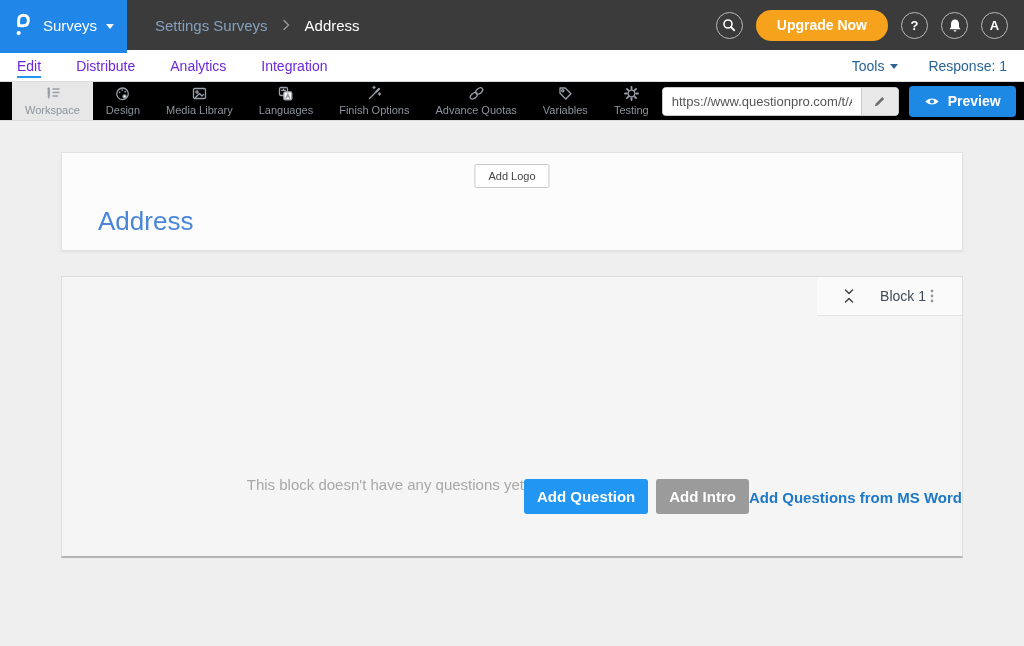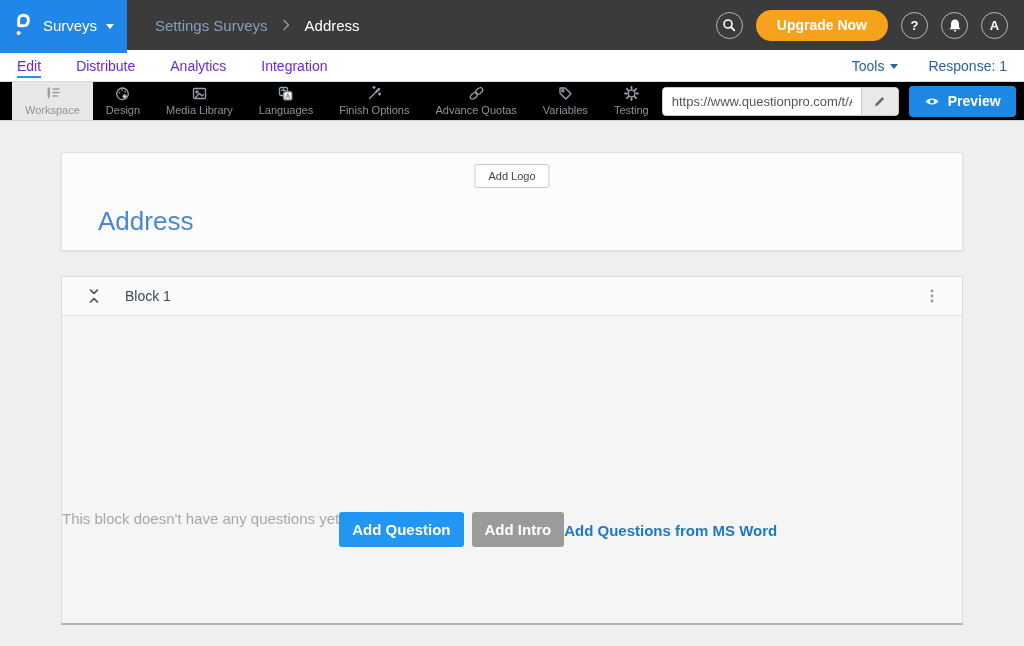--- a/index.html
+++ b/index.html
@@ -54,21 +54,21 @@
     cursor:pointer; font-family:inherit; }
   
   main { padding:31px 61px 0; }
   .survey-card { background:#fcfcfc; border:1px solid #e2e2e2; box-shadow:0 1px 2px rgba(0,0,0,.07);
     height:99px; position:relative; }
   .add-logo-btn { position:absolute; top:11px; left:50%; transform:translateX(-50%);
     background:#fff; border:1px solid #c9c9c9; border-radius:2px; padding:5px 13px; font-size:11px;
     color:#444; cursor:pointer; font-family:inherit; }
   .survey-title { position:absolute; left:36px; bottom:13px; color:#4a86d8; font-size:26px; font-weight:normal; }
   .block-card { margin-top:25px; background:#f5f5f6; border:1px solid #dcdcdc;
-    border-bottom:2px solid #b4b4b4; height:349px; display:flex; flex-direction:column; }
+    border-bottom:2px solid #b4b4b4; height:282px; display:flex; flex-direction:column;align-items:flex-end; }
   .block-header { height:39px; background:#fafafa; border-bottom:1px solid #e3e3e3; display:flex;
     align-items:center; padding:0 24px; flex:none; }
   .collapse-btn { background:none; border:none; cursor:pointer; margin-right:23px; display:flex; padding:2px; }
   .block-title { font-size:14px; color:#3f4a56; }
   .block-menu-btn { margin-left:auto; background:none; border:none; cursor:pointer; display:flex; padding:4px; }
   .block-body { flex:1; display:flex; flex-direction:row; align-items:center; padding-top:97px; }
   .empty-msg { color:#a8a8a8; font-size:15px; }
   .btn-row { margin-top:23px; display:flex; gap:8px; }
   .btn { border:none; border-radius:3px; padding:9px 13px; font-size:15px; font-weight:bold;
     color:#fff; cursor:pointer; font-family:inherit; }

